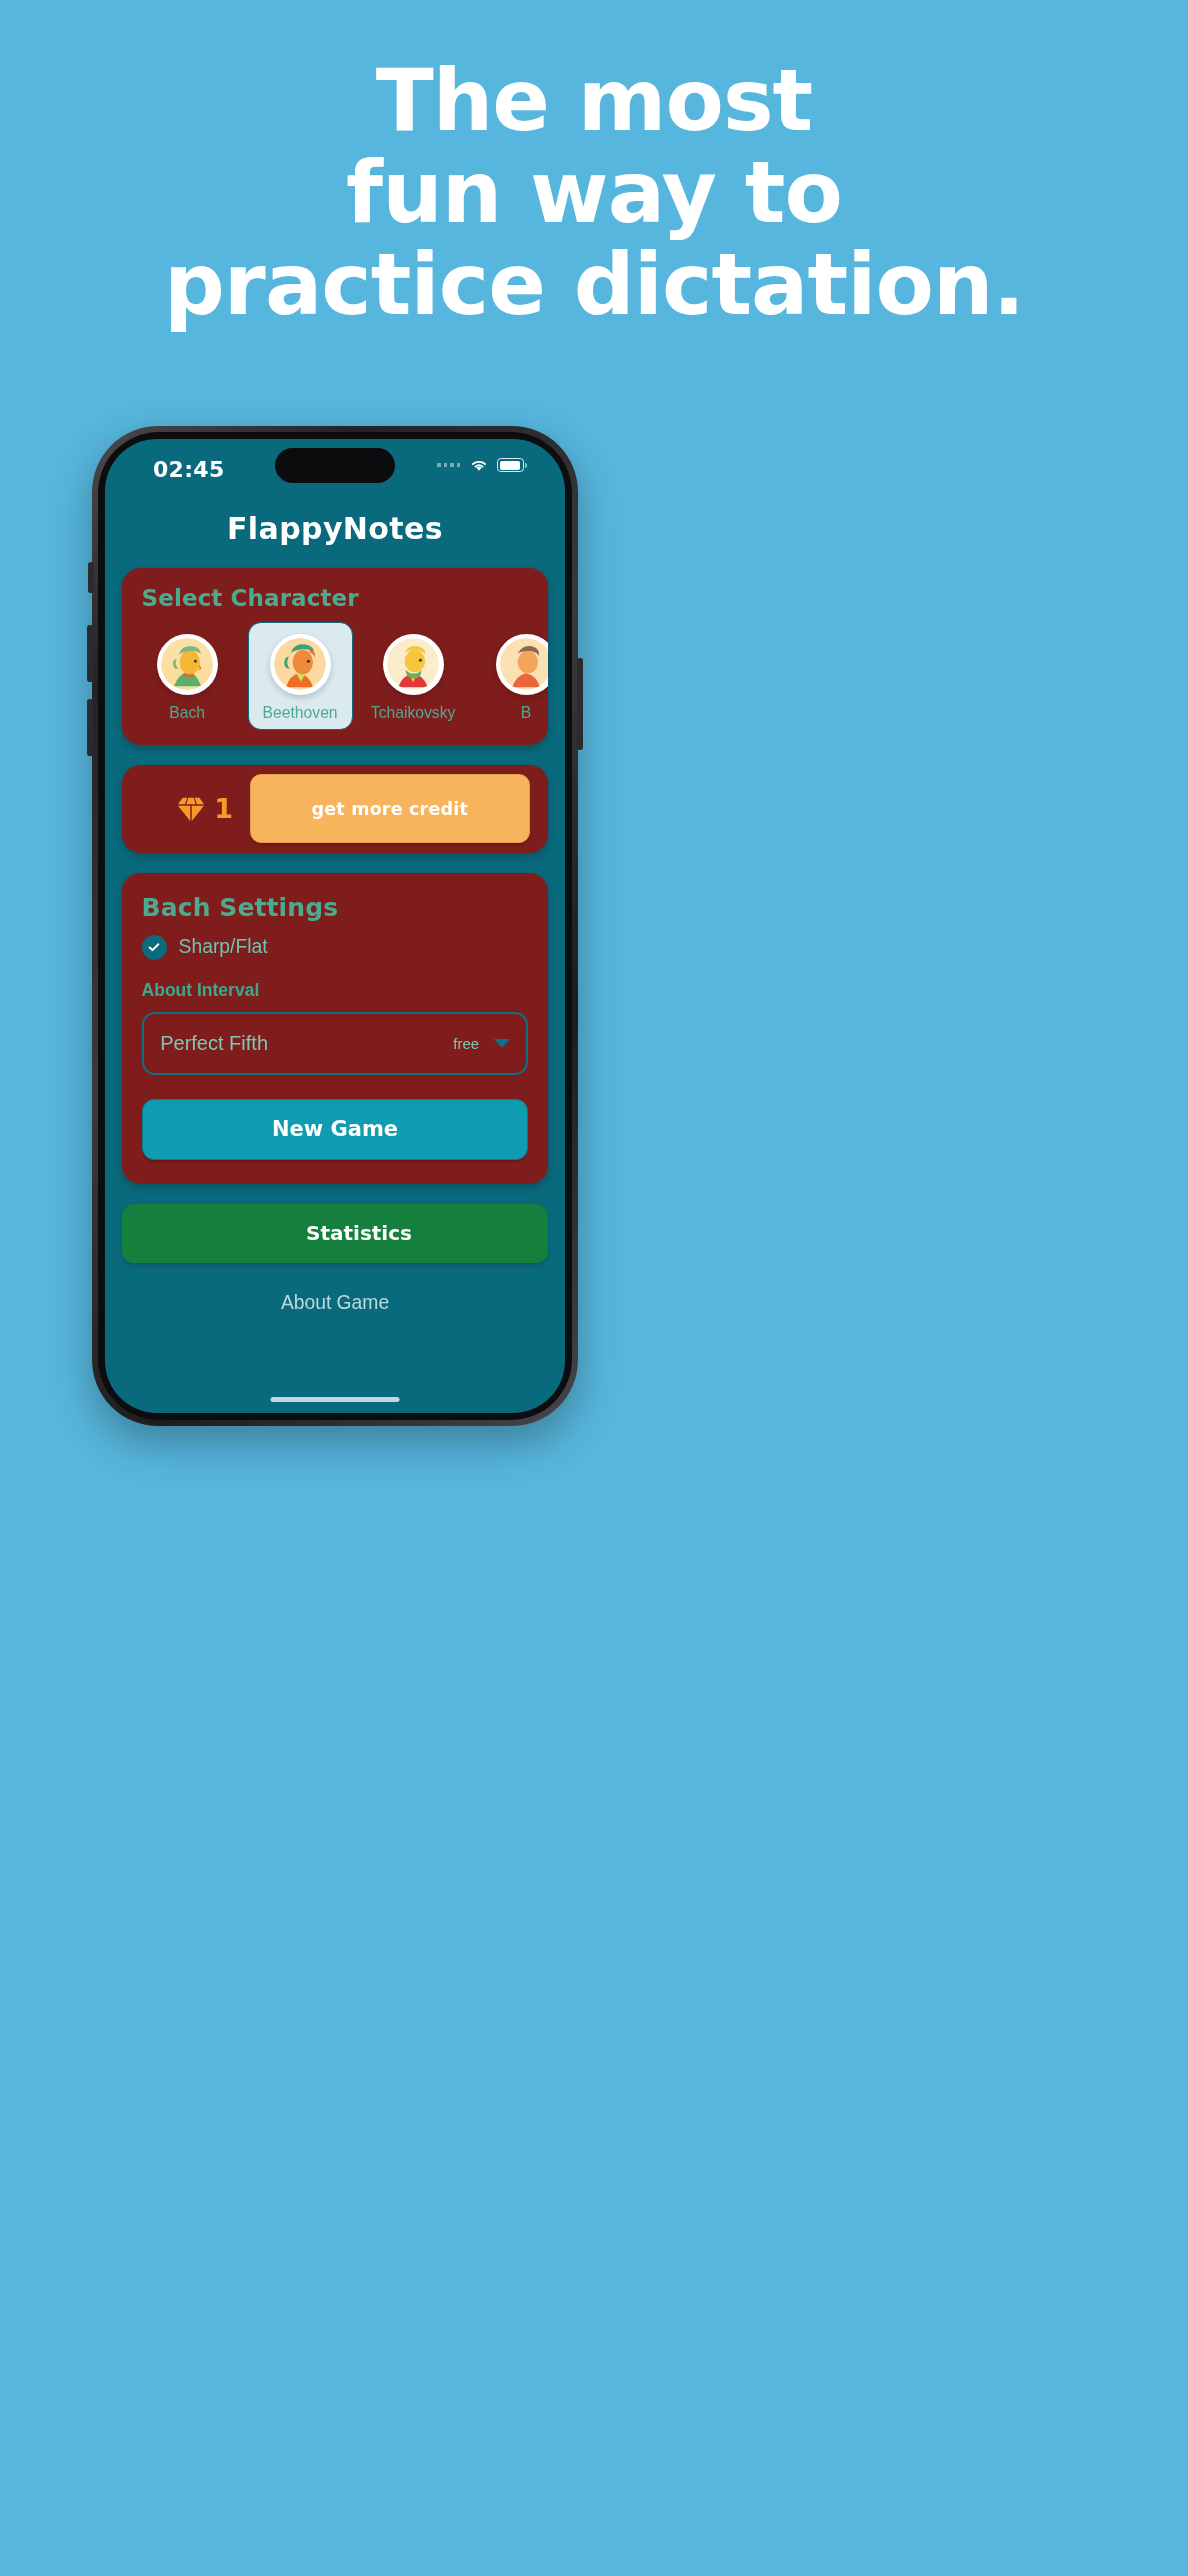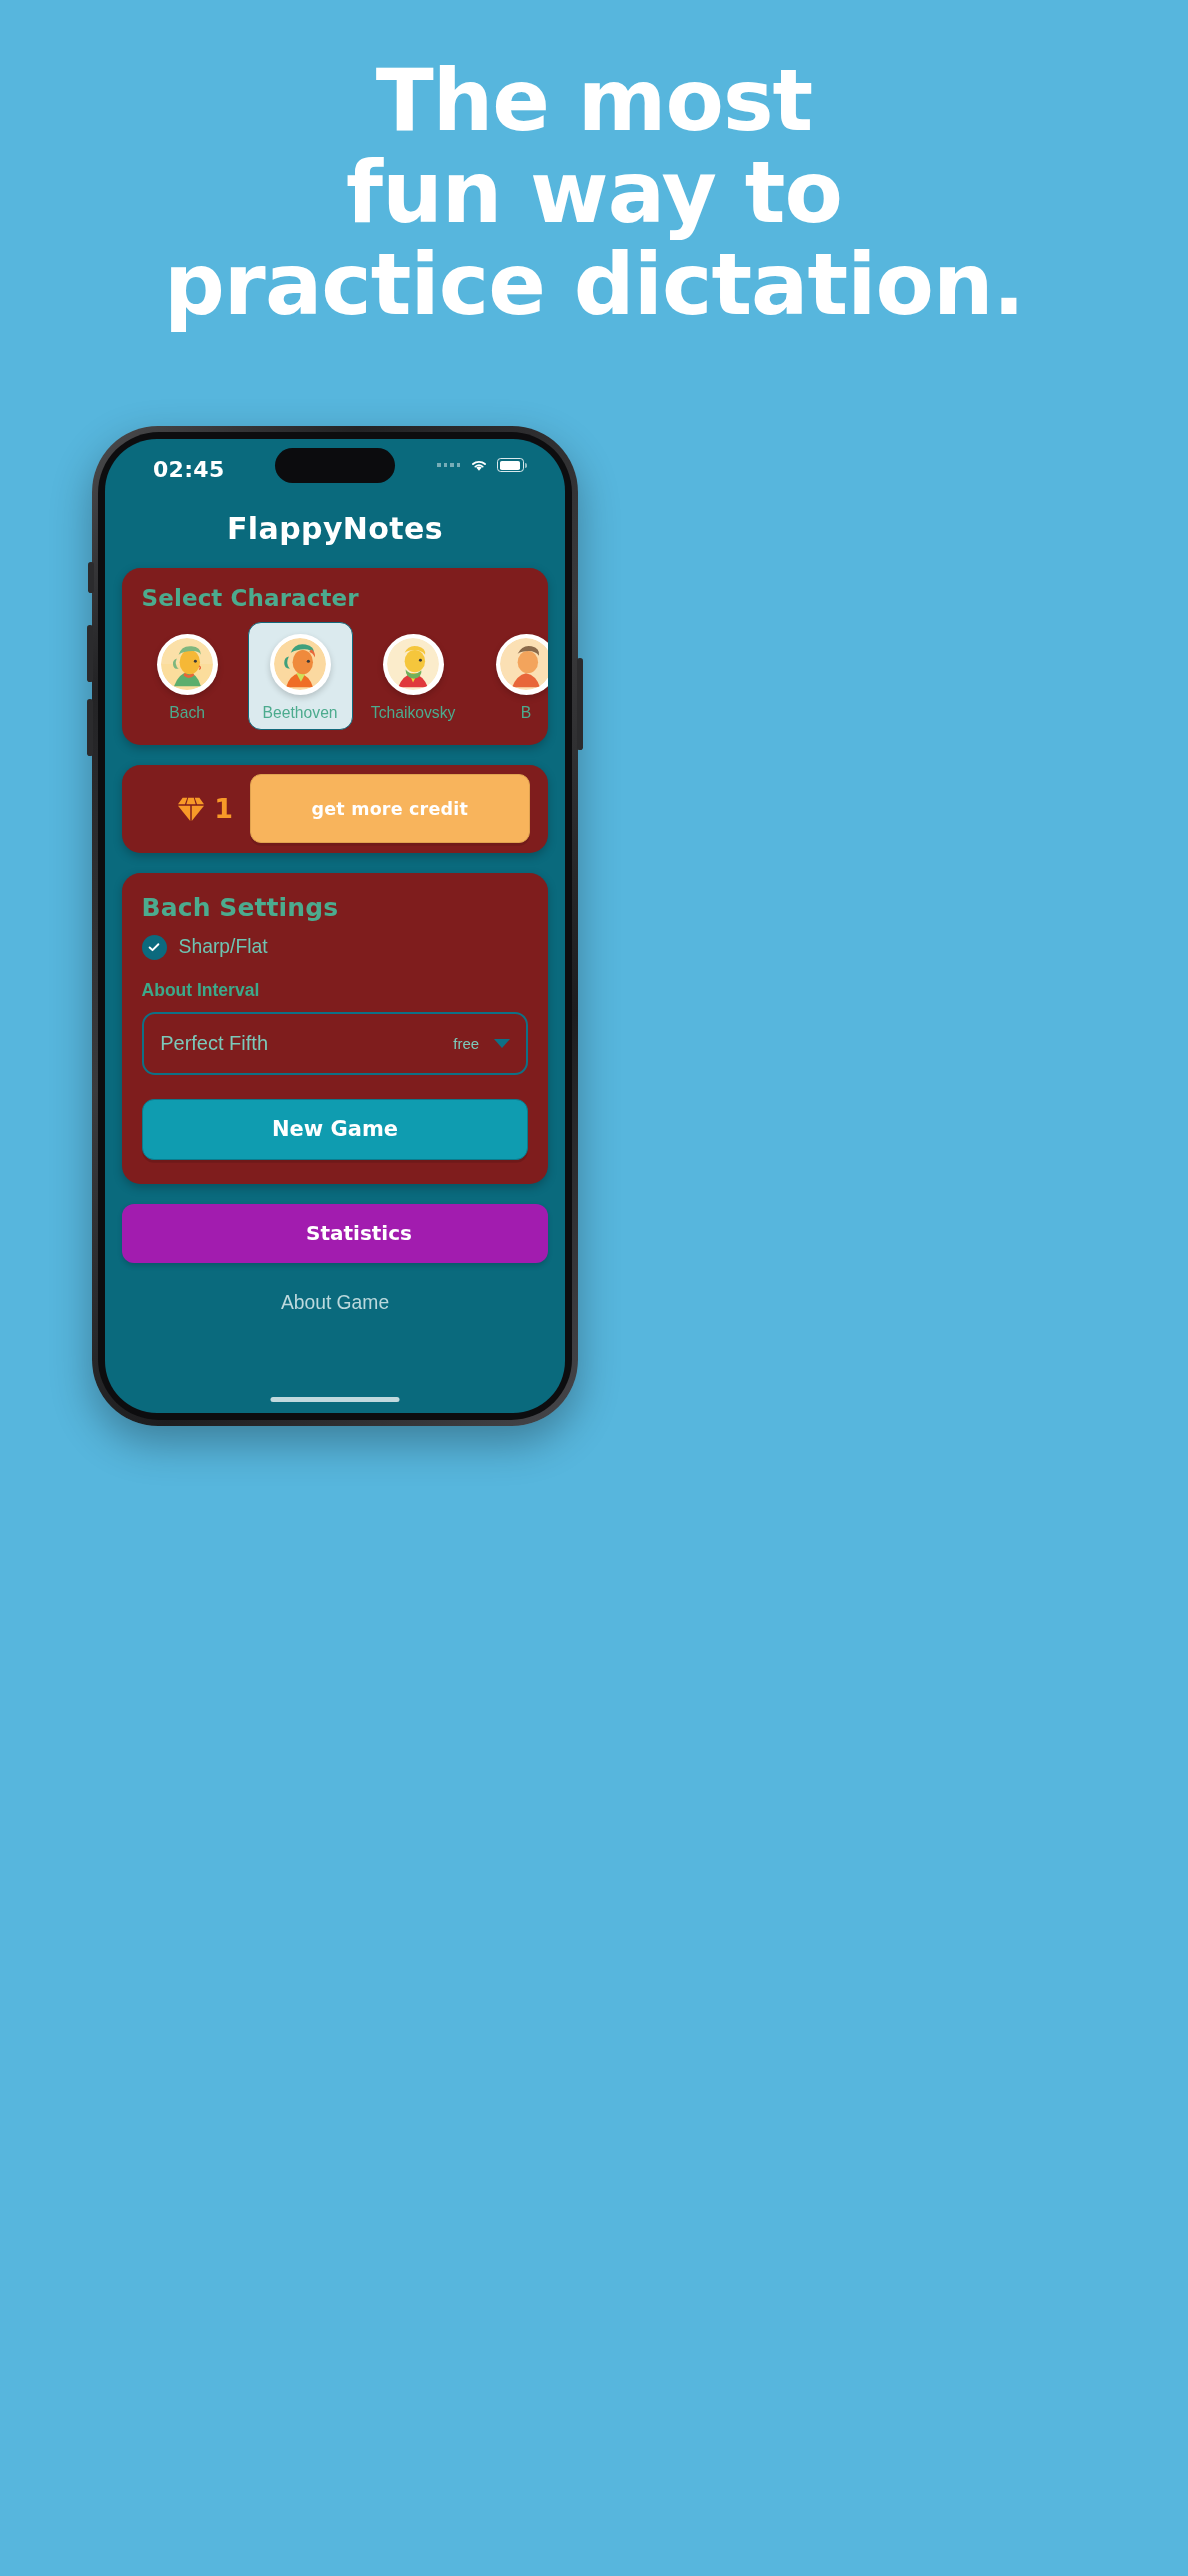--- a/index.html
+++ b/index.html
@@ -277,21 +277,21 @@
     font-size: 21px;
     display: flex; align-items: center; justify-content: center;
     box-shadow: 0 2.8px 0 rgba(0,0,0,0.12);
     font-family: "DejaVu Sans", sans-serif;
   }
 
   
   .stats-btn {
     margin: 20px 16.6px 0 16.6px;
     height: 59px;
-    background: #a21caf;
+    background: #15803d;
     border-radius: 12px;
     color: #ffffff;
     font-weight: bold;
     font-size: 20px;
     display: flex; align-items: center; justify-content: center;
     box-shadow: 0 2.8px 5.5px rgba(0,0,0,0.16);
     font-family: "DejaVu Sans", sans-serif;
     padding-left: 48px;
   }
   .about-link {

